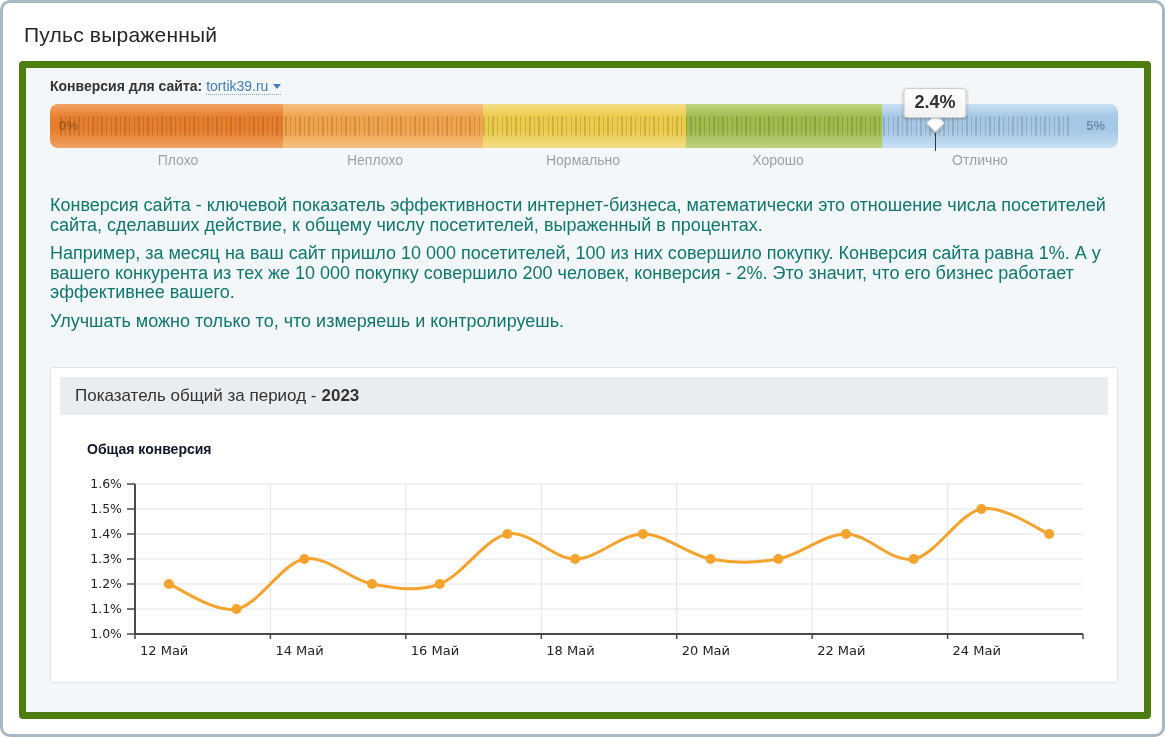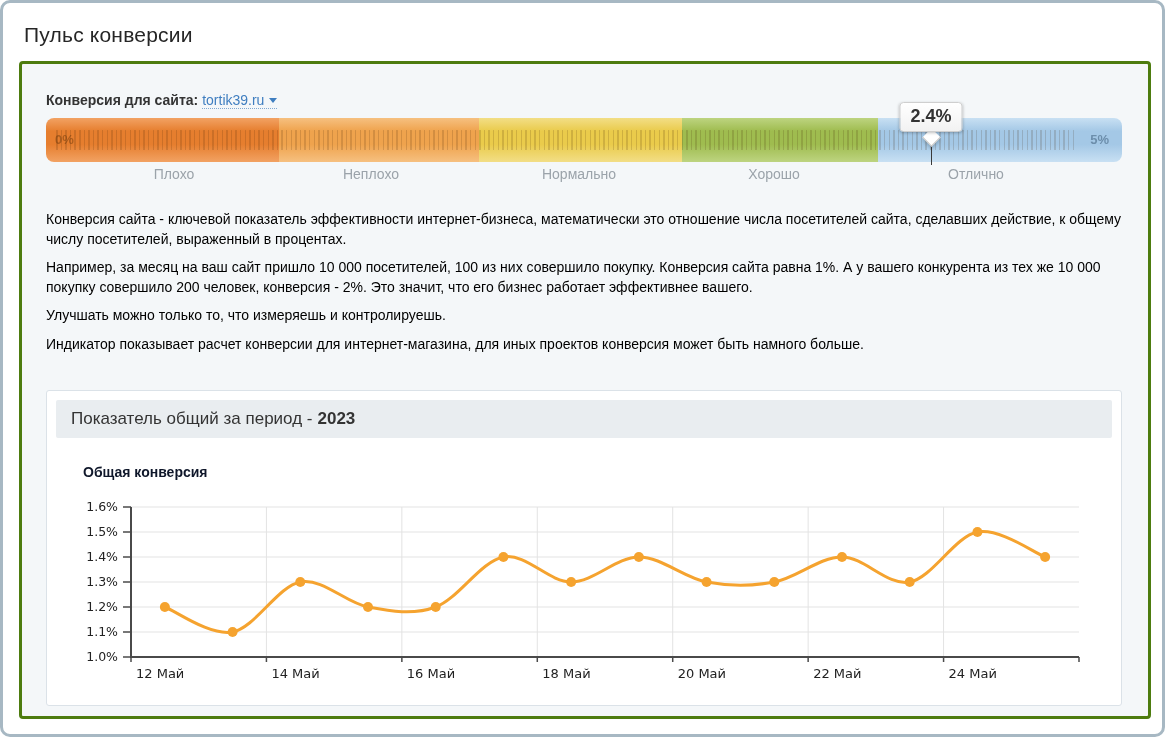--- a/index.html
+++ b/index.html
@@ -8,22 +8,22 @@
     font-family:"Liberation Sans","DejaVu Sans",sans-serif;color:#333;
     box-sizing:border-box;border:3px solid #a7b8c3;border-radius:10px;
   }
   
   .page-title{
     margin:20px 0 0 21px;font-size:21px;font-weight:400;color:#262626;letter-spacing:.2px;
   }
   
   .panel{
     position:absolute;left:16px;top:58px;width:1132px;height:658px;box-sizing:border-box;
-    background:#f4f7f9;border:3px solid #4d7c0f;border-radius:4px;
-    padding:28px 26px 0 24px;
+    background:#f4f7f9;border:7px solid #4d7c0f;border-radius:4px;
+    padding:10px 26px 0 24px;
   }
   
   .selector-row{font-size:14px;height:20px;margin-bottom:6px;}
   .selector-label{font-weight:bold;color:#333;}
   .site-link{color:#3f7ec0;text-decoration:none;border-bottom:1px dotted #7fa8d2;cursor:pointer;}
   .caret{display:inline-block;width:0;height:0;margin-left:5px;vertical-align:2px;
     border-left:4px solid transparent;border-right:4px solid transparent;border-top:5px solid #3f7ec0;}
   
   .gauge-wrap{position:relative;height:44px;}
   .gauge-bar{position:relative;display:flex;height:44px;border-radius:8px;overflow:hidden;}
@@ -48,39 +48,39 @@
     border:1px solid #cfcfcf;border-radius:4px;box-shadow:0 1px 3px rgba(0,0,0,0.25);
     padding:3px 10px 4px;font-size:18px;font-weight:bold;color:#333;white-space:nowrap;
   }
   
   .gauge-labels{position:relative;height:22px;margin-top:4px;font-size:14px;color:#9ba3aa;}
   .gauge-labels span{position:absolute;transform:translateX(-50%);white-space:nowrap;}
   .gl1{left:128px;} .gl2{left:325px;} .gl3{left:533px;} .gl4{left:728px;} .gl5{left:930px;text-align:right;}
   
   .explanation{display:flex;margin-top:22px;}
   .expl-label{width:83px;flex:0 0 83px;font-size:13.5px;font-weight:bold;color:#333;}
-  .expl-text{flex:1;font-size:14px;line-height:19.5px;color:#000000;}
+  .expl-text{flex:1;font-size:18px;line-height:19.5px;color:#0f766e;}
   .expl-text p{margin:0 0 9px 0;}
   
   .chart-card{
     position:relative;margin-top:27px;height:316px;box-sizing:border-box;
     background:#fff;border:1px solid #dbe2e8;border-radius:3px;
   }
   .chart-header{
     margin:9px;height:38px;background:#e9edf0;border-radius:2px;
     display:flex;align-items:center;padding-left:15px;font-size:17px;color:#333;
   }
   .chart-header .year{font-weight:bold;margin-left:5px;}
   .chart-title{margin:26px 0 0 36px;font-size:14px;font-weight:bold;color:#0f172a;}
   .chart-svg{display:block;margin-top:9px;font-family:"DejaVu Sans",sans-serif;}
 </style>
 </head>
 <body>
 
-<h1 class="page-title">Пульс конверсии</h1>
+<h1 class="page-title">Пульс выраженный</h1>
 
 <div class="panel">
 
   <div class="selector-row">
     <span class="selector-label">Конверсия для сайта:</span>
     <a class="site-link"><span>tortik39.ru</span><span class="caret"></span></a>
   </div>
 
   <div class="gauge-wrap">
     <div class="gauge-bar">
@@ -106,21 +106,20 @@
     <span class="gl3">Нормально</span>
     <span class="gl4">Хорошо</span>
     <span class="gl5">Отлично</span>
   </div>
 
   <div class="explanation">
     <div class="expl-text">
       <p>Конверсия сайта - ключевой показатель эффективности интернет-бизнеса, математически это отношение числа посетителей сайта, сделавших действие, к общему числу посетителей, выраженный в процентах.</p>
       <p>Например, за месяц на ваш сайт пришло 10 000 посетителей, 100 из них совершило покупку. Конверсия сайта равна 1%. А у вашего конкурента из тех же 10 000 покупку совершило 200 человек, конверсия - 2%. Это значит, что его бизнес работает эффективнее вашего.</p>
       <p>Улучшать можно только то, что измеряешь и контролируешь.</p>
-      <p>Индикатор показывает расчет конверсии для интернет-магазина, для иных проектов конверсия может быть намного больше.</p>
     </div>
   </div>
 
   <div class="chart-card">
     <div class="chart-header">
       <span>Показатель общий за период -</span>
       <span class="year">2023</span>
     </div>
     <div class="chart-title">Общая конверсия</div>
     <svg id="chart-svg" class="chart-svg" width="1083" height="215" viewBox="0 0 1083 215">

